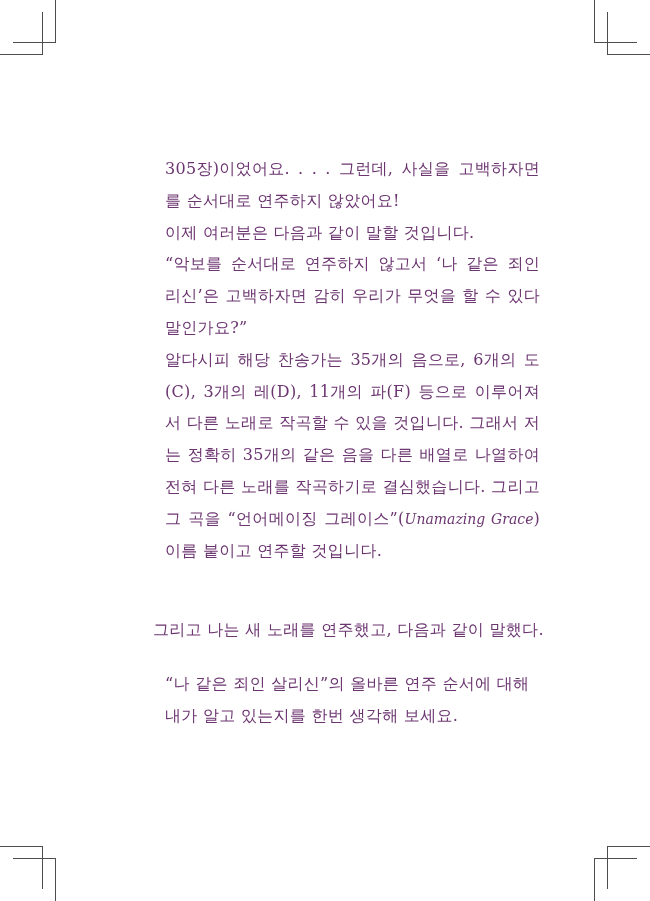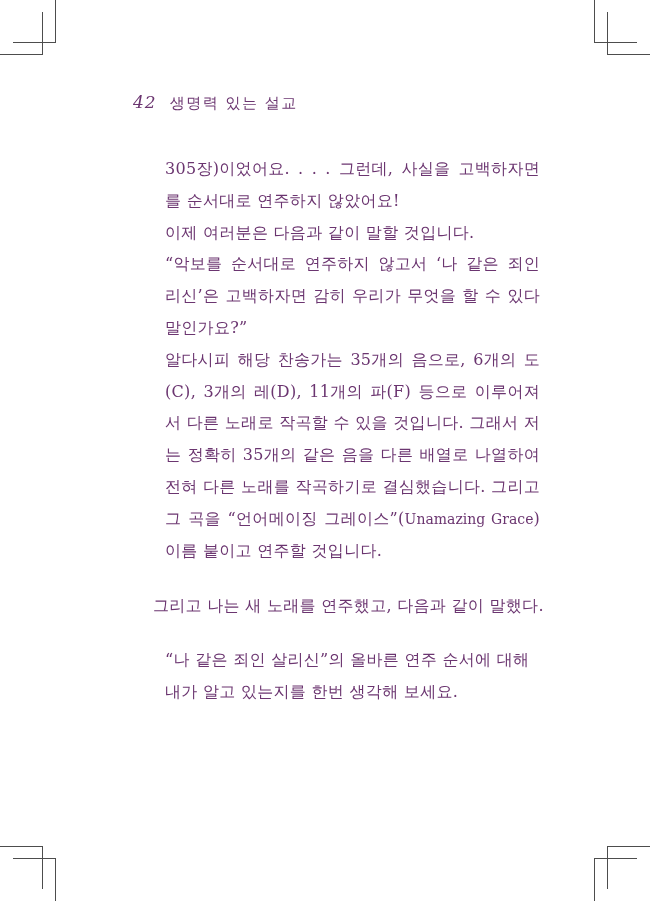--- a/index.html
+++ b/index.html
@@ -31,22 +31,22 @@
   .maincol {
     position:absolute; left:153px; top:153px; width:392px;
     color:var(--ink,#6b3570); font-size:16px;
   }
   .qblock { margin-left:12px; width:375px; }
   .tline {
     height:31.8px; line-height:31.8px;
     overflow:hidden; letter-spacing:0.3px;
   }
   .tline.just { text-align:justify; text-align-last:justify; }
-  .seg-i { font-size:14px; letter-spacing:0; }
-  .narrline { margin-top:24px; }
+  .seg-i { font-style:italic; font-size:14px; letter-spacing:0; }
+  .narrline { margin-top:48px; }
   .qb2 { margin-top:22px; }
 </style>
 </head>
 <body>
 
 <div class="page">
 
   <div class="crop tl">
     <svg width="57" height="57" viewBox="0 0 57 57">
       <line x1="55.5" y1="0" x2="55.5" y2="43"></line>
@@ -73,24 +73,20 @@
   </div>
   <div class="crop br">
     <svg width="57" height="57" viewBox="0 0 57 57">
       <line x1="55.5" y1="0" x2="55.5" y2="43"></line>
       <line x1="13" y1="42.5" x2="56" y2="42.5"></line>
       <line x1="42.5" y1="12" x2="42.5" y2="55"></line>
       <line x1="0" y1="54.5" x2="43" y2="54.5"></line>
     </svg>
   </div>
 
-  <div class="runhead">
-    <span class="pagenum">42</span>
-    <span class="headtitle">생명력 있는 설교</span>
-  </div>
 
   <div class="maincol">
     <div class="qblock">
         <div class="tline just"><span>305장)이었어요. . . . 그런데, 사실을 고백하자면 악보</span></div>
         <div class="tline"><span>를 순서대로 연주하지 않았어요!</span></div>
         <div class="tline"><span>이제 여러분은 다음과 같이 말할 것입니다.</span></div>
         <div class="tline just"><span>“악보를 순서대로 연주하지 않고서 ‘나 같은 죄인 살</span></div>
         <div class="tline just"><span>리신’은 고백하자면 감히 우리가 무엇을 할 수 있다는</span></div>
         <div class="tline"><span>말인가요?”</span></div>
         <div class="tline just"><span>알다시피 해당 찬송가는 35개의 음으로, 6개의 도</span></div>

